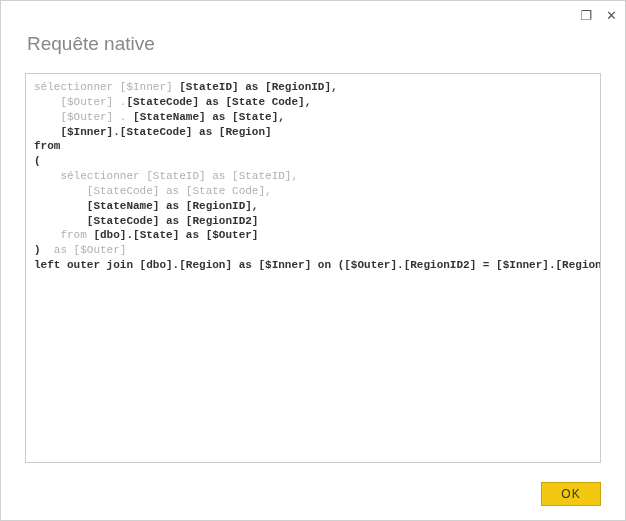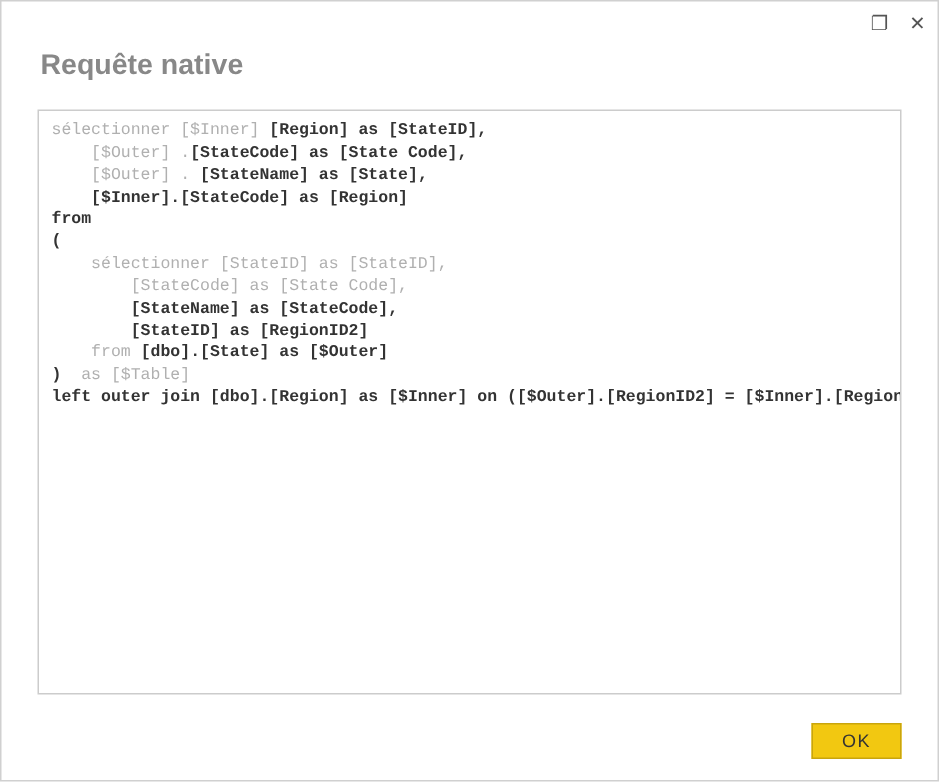--- a/index.html
+++ b/index.html
@@ -27,21 +27,21 @@
     .titlebar-controls span {
       font-size: 13px;
       color: #555;
       cursor: pointer;
       line-height: 1;
       font-family: Arial, sans-serif;
     }
     .dialog-title {
       font-size: 19px;
       color: #888888;
-      font-weight: 700;
+      font-weight: 400;
       padding: 32px 0 0 26px;
     }
     .code-container {
       margin: 18px 24px 0 24px;
       border: 1px solid #cccccc;
       height: 390px;
       padding: 6px 8px;
       font-family: Consolas, "Courier New", monospace;
       font-size: 11px;
       line-height: 1.35;
@@ -77,29 +77,29 @@
 </head>
 <body>
 
 <div class="titlebar-controls">
   <span>❐</span>
   <span>✕</span>
 </div>
 
 <div class="dialog-title">Requête native</div>
 
-<div class="code-container"><span class="gray">sélectionner [$Inner] </span><span class="bold">[Region] as [StateID],</span>
+<div class="code-container"><span class="gray">sélectionner [$Inner] </span><span class="bold">[StateID] as [RegionID],</span>
 <span class="gray">    [$Outer] .</span><span class="bold">[StateCode] as [State Code],</span>
 <span class="gray">    [$Outer] . </span><span class="bold">[StateName] as [State],</span>
 <span class="bold">    [$Inner].[StateCode] as [Region]</span>
 <span class="bold">from</span>
 <span class="bold">(</span>
 <span class="gray">    sélectionner [StateID] as [StateID],</span>
 <span class="gray">        [StateCode] as [State Code],</span>
-<span class="bold">        [StateName] as [StateCode],</span>
-<span class="bold">        [StateID] as [RegionID2]</span>
+<span class="bold">        [StateName] as [RegionID],</span>
+<span class="bold">        [StateCode] as [RegionID2]</span>
 <span class="gray">    from </span><span class="bold">[dbo].[State] as [$Outer]</span>
-<span class="bold">) </span><span class="gray"> as [$Table]</span>
+<span class="bold">) </span><span class="gray"> as [$Outer]</span>
 <span class="bold">left outer join [dbo].[Region] as [$Inner] on ([$Outer].[RegionID2] = [$Inner].[RegionID])</span></div>
 
 <div class="button-row">
   <button class="ok-button">OK</button>
 </div>
 
 </body></html>

